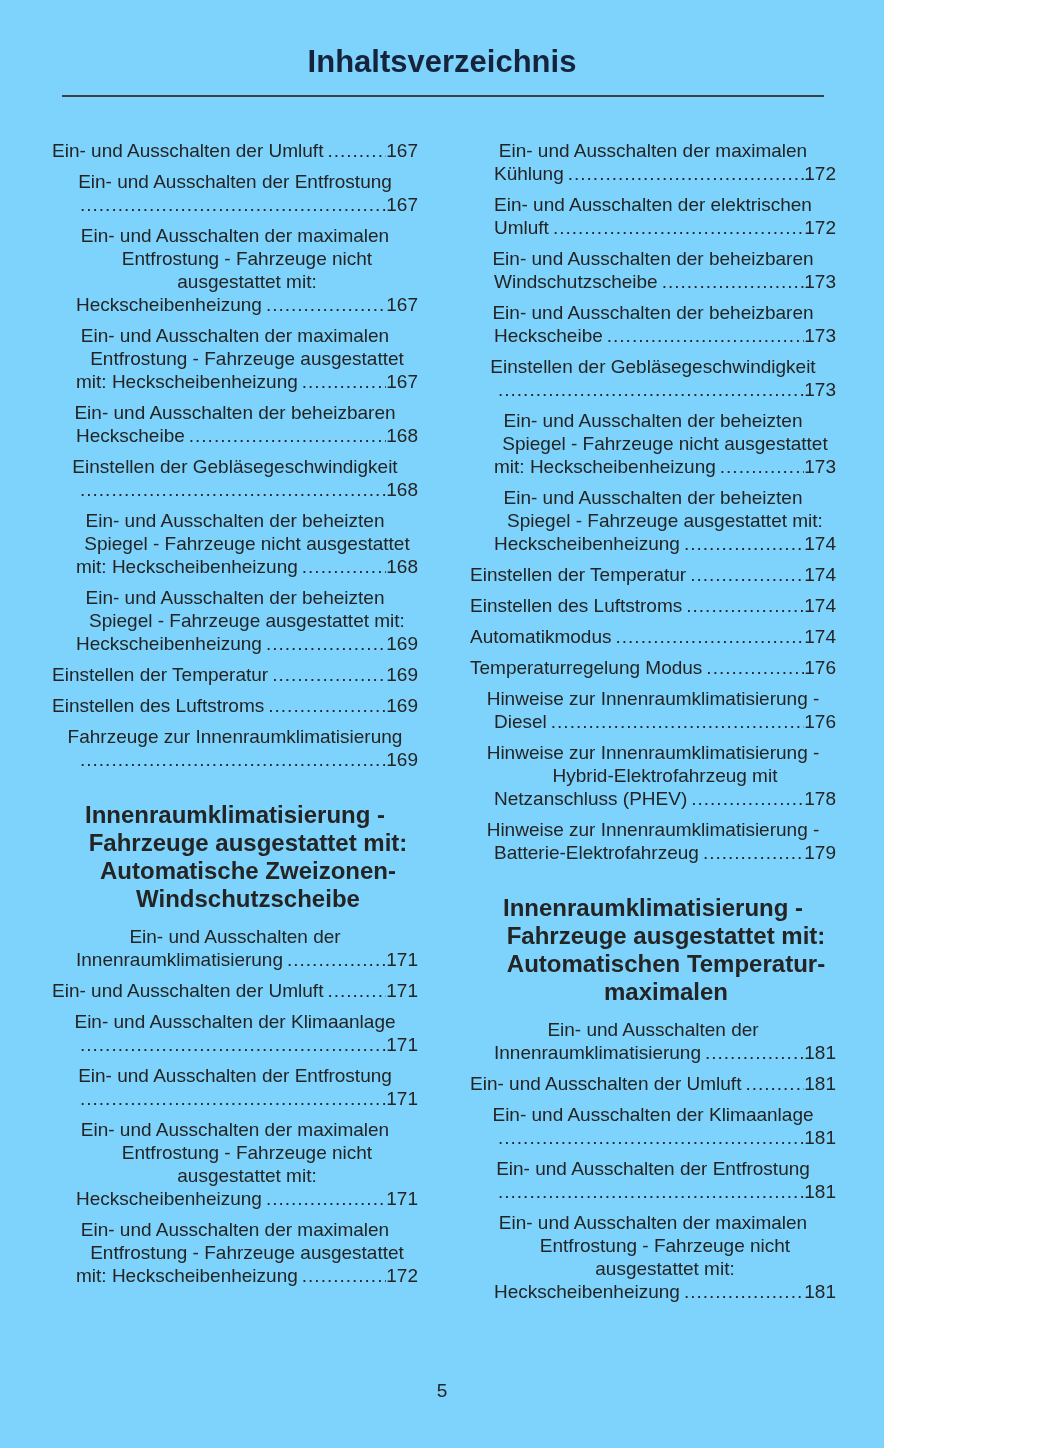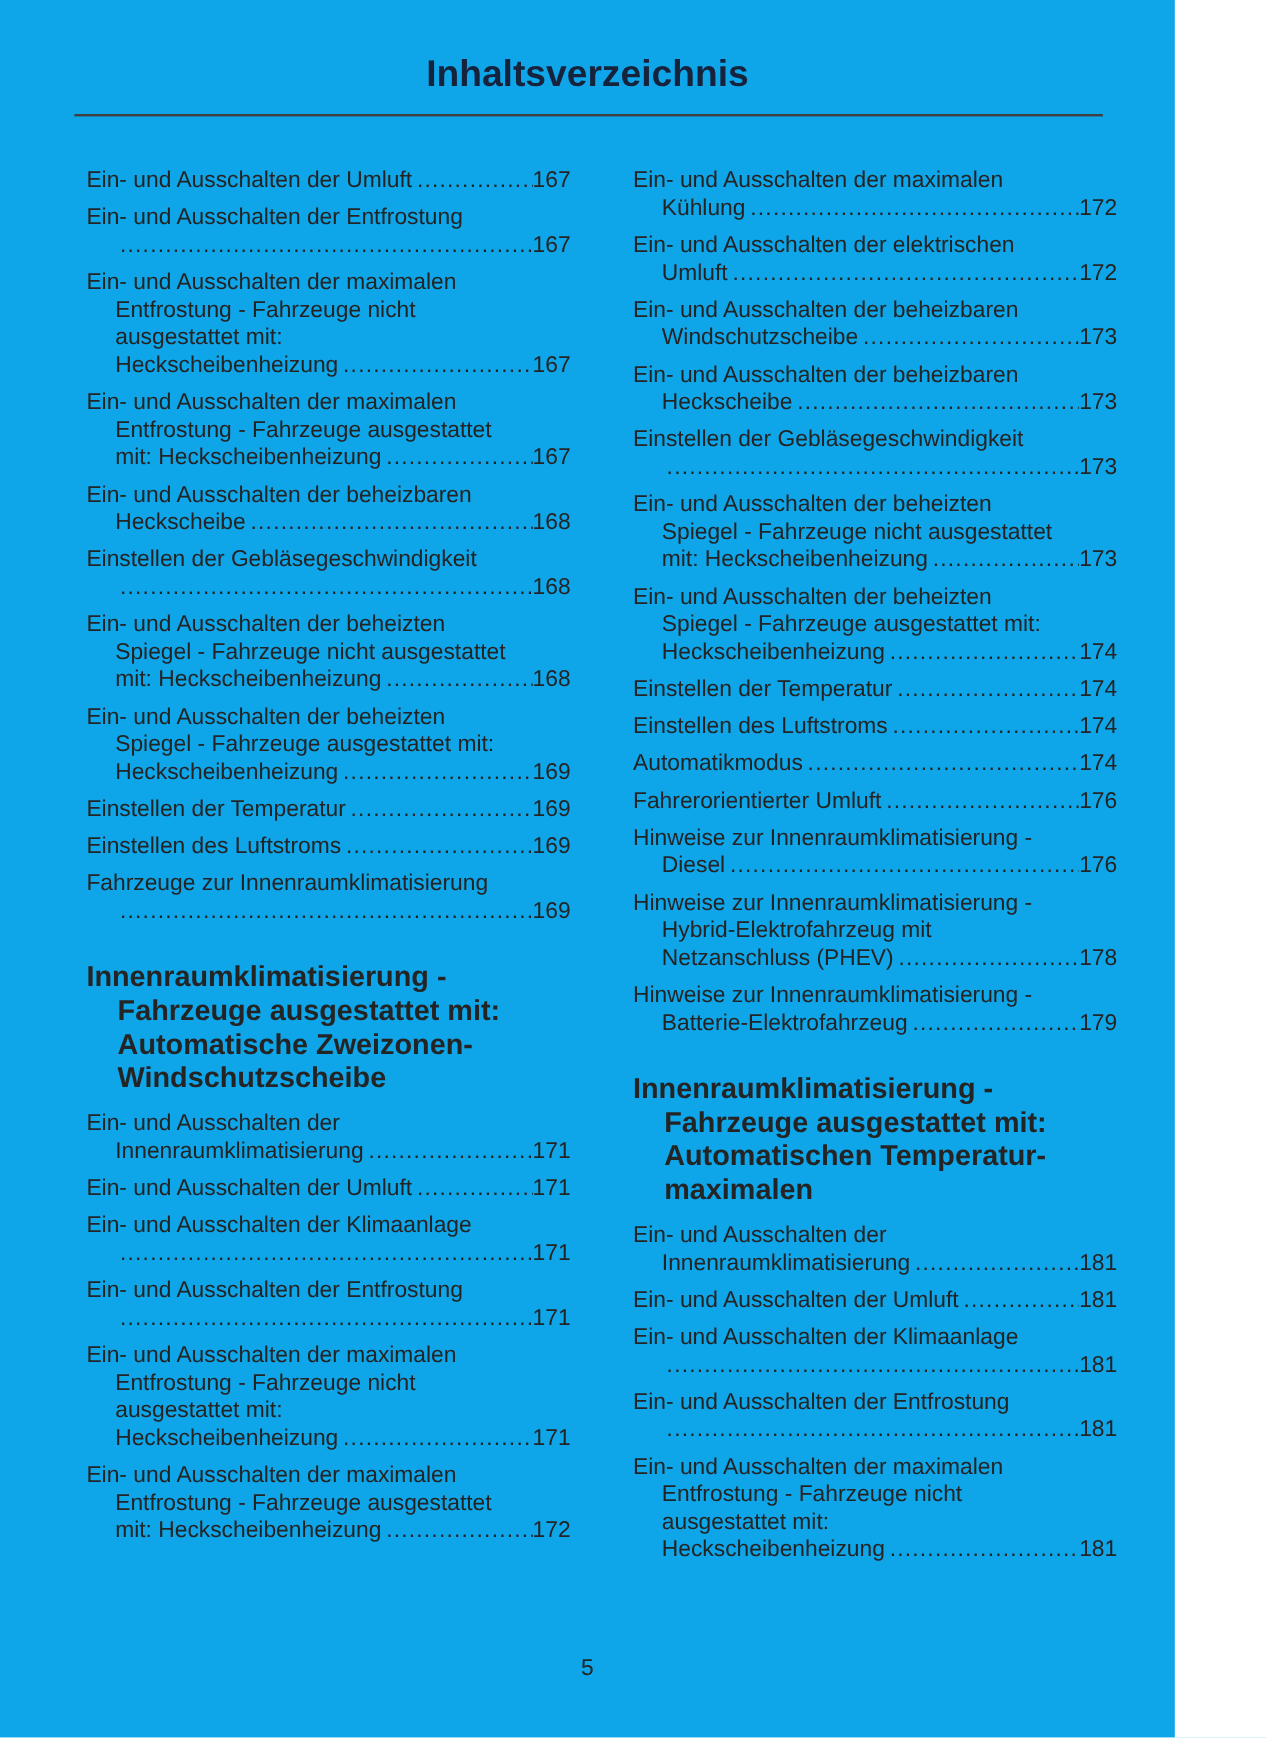--- a/index.html
+++ b/index.html
@@ -1,43 +1,44 @@
 <!DOCTYPE html>
 <html style="--c-title: #16233d; --c-text: #242424; --c-rule: #3f3f3f;"><head>
 <meta charset="utf-8">
 <style>
   html, body { margin: 0; padding: 0; background: #ffffff; }
   .page {
-    width: 979px;
+    width: 884px;
     height: 1448px;
     position: relative;
     overflow: hidden;
-    background: #0ea5e9;
+    background: #7dd3fc;
     font-family: "Liberation Sans", "DejaVu Sans", sans-serif;
     color: var(--c-text, #242424);
     box-sizing: border-box;
   }
   .page-title {
     margin: 0;
     padding-top: 44px;
     text-align: center;
     font-size: 31px;
     font-weight: 700;
     color: var(--c-title, #16233d);
   }
   .rule {
     margin: 15px 60px 0 62px;
     border-top: 2px solid var(--c-rule, #3f3f3f);
     height: 0;
   }
   .columns {
     display: flex;
     gap: 52px;
-    margin: 42px 48px 0 72px;
+    margin: 42px 48px 0 52px;
     align-items: flex-start;
+    text-align: center;
   }
   .col { flex: 1 1 0; min-width: 0; }
 
   .toc-entry {
     font-size: 19px;
     line-height: 23px;
     margin-bottom: 8px;
   }
   .line { white-space: nowrap; }
   .line.cont { padding-left: 24px; }
@@ -295,21 +296,21 @@
         </div>
         <div class="toc-entry">
           <div class="line last">
             <span class="txt">Automatikmodus</span>
             <span class="dots">................................................................................................................................................................</span>
             <span class="pg">174</span>
           </div>
         </div>
         <div class="toc-entry">
           <div class="line last">
-            <span class="txt">Fahrerorientierter Umluft</span>
+            <span class="txt">Temperaturregelung Modus</span>
             <span class="dots">................................................................................................................................................................</span>
             <span class="pg">176</span>
           </div>
         </div>
         <div class="toc-entry">
           <div class="line">Hinweise zur Innenraumklimatisierung -</div>
           <div class="line cont last">
             <span class="txt">Diesel</span>
             <span class="dots">................................................................................................................................................................</span>
             <span class="pg">176</span>

